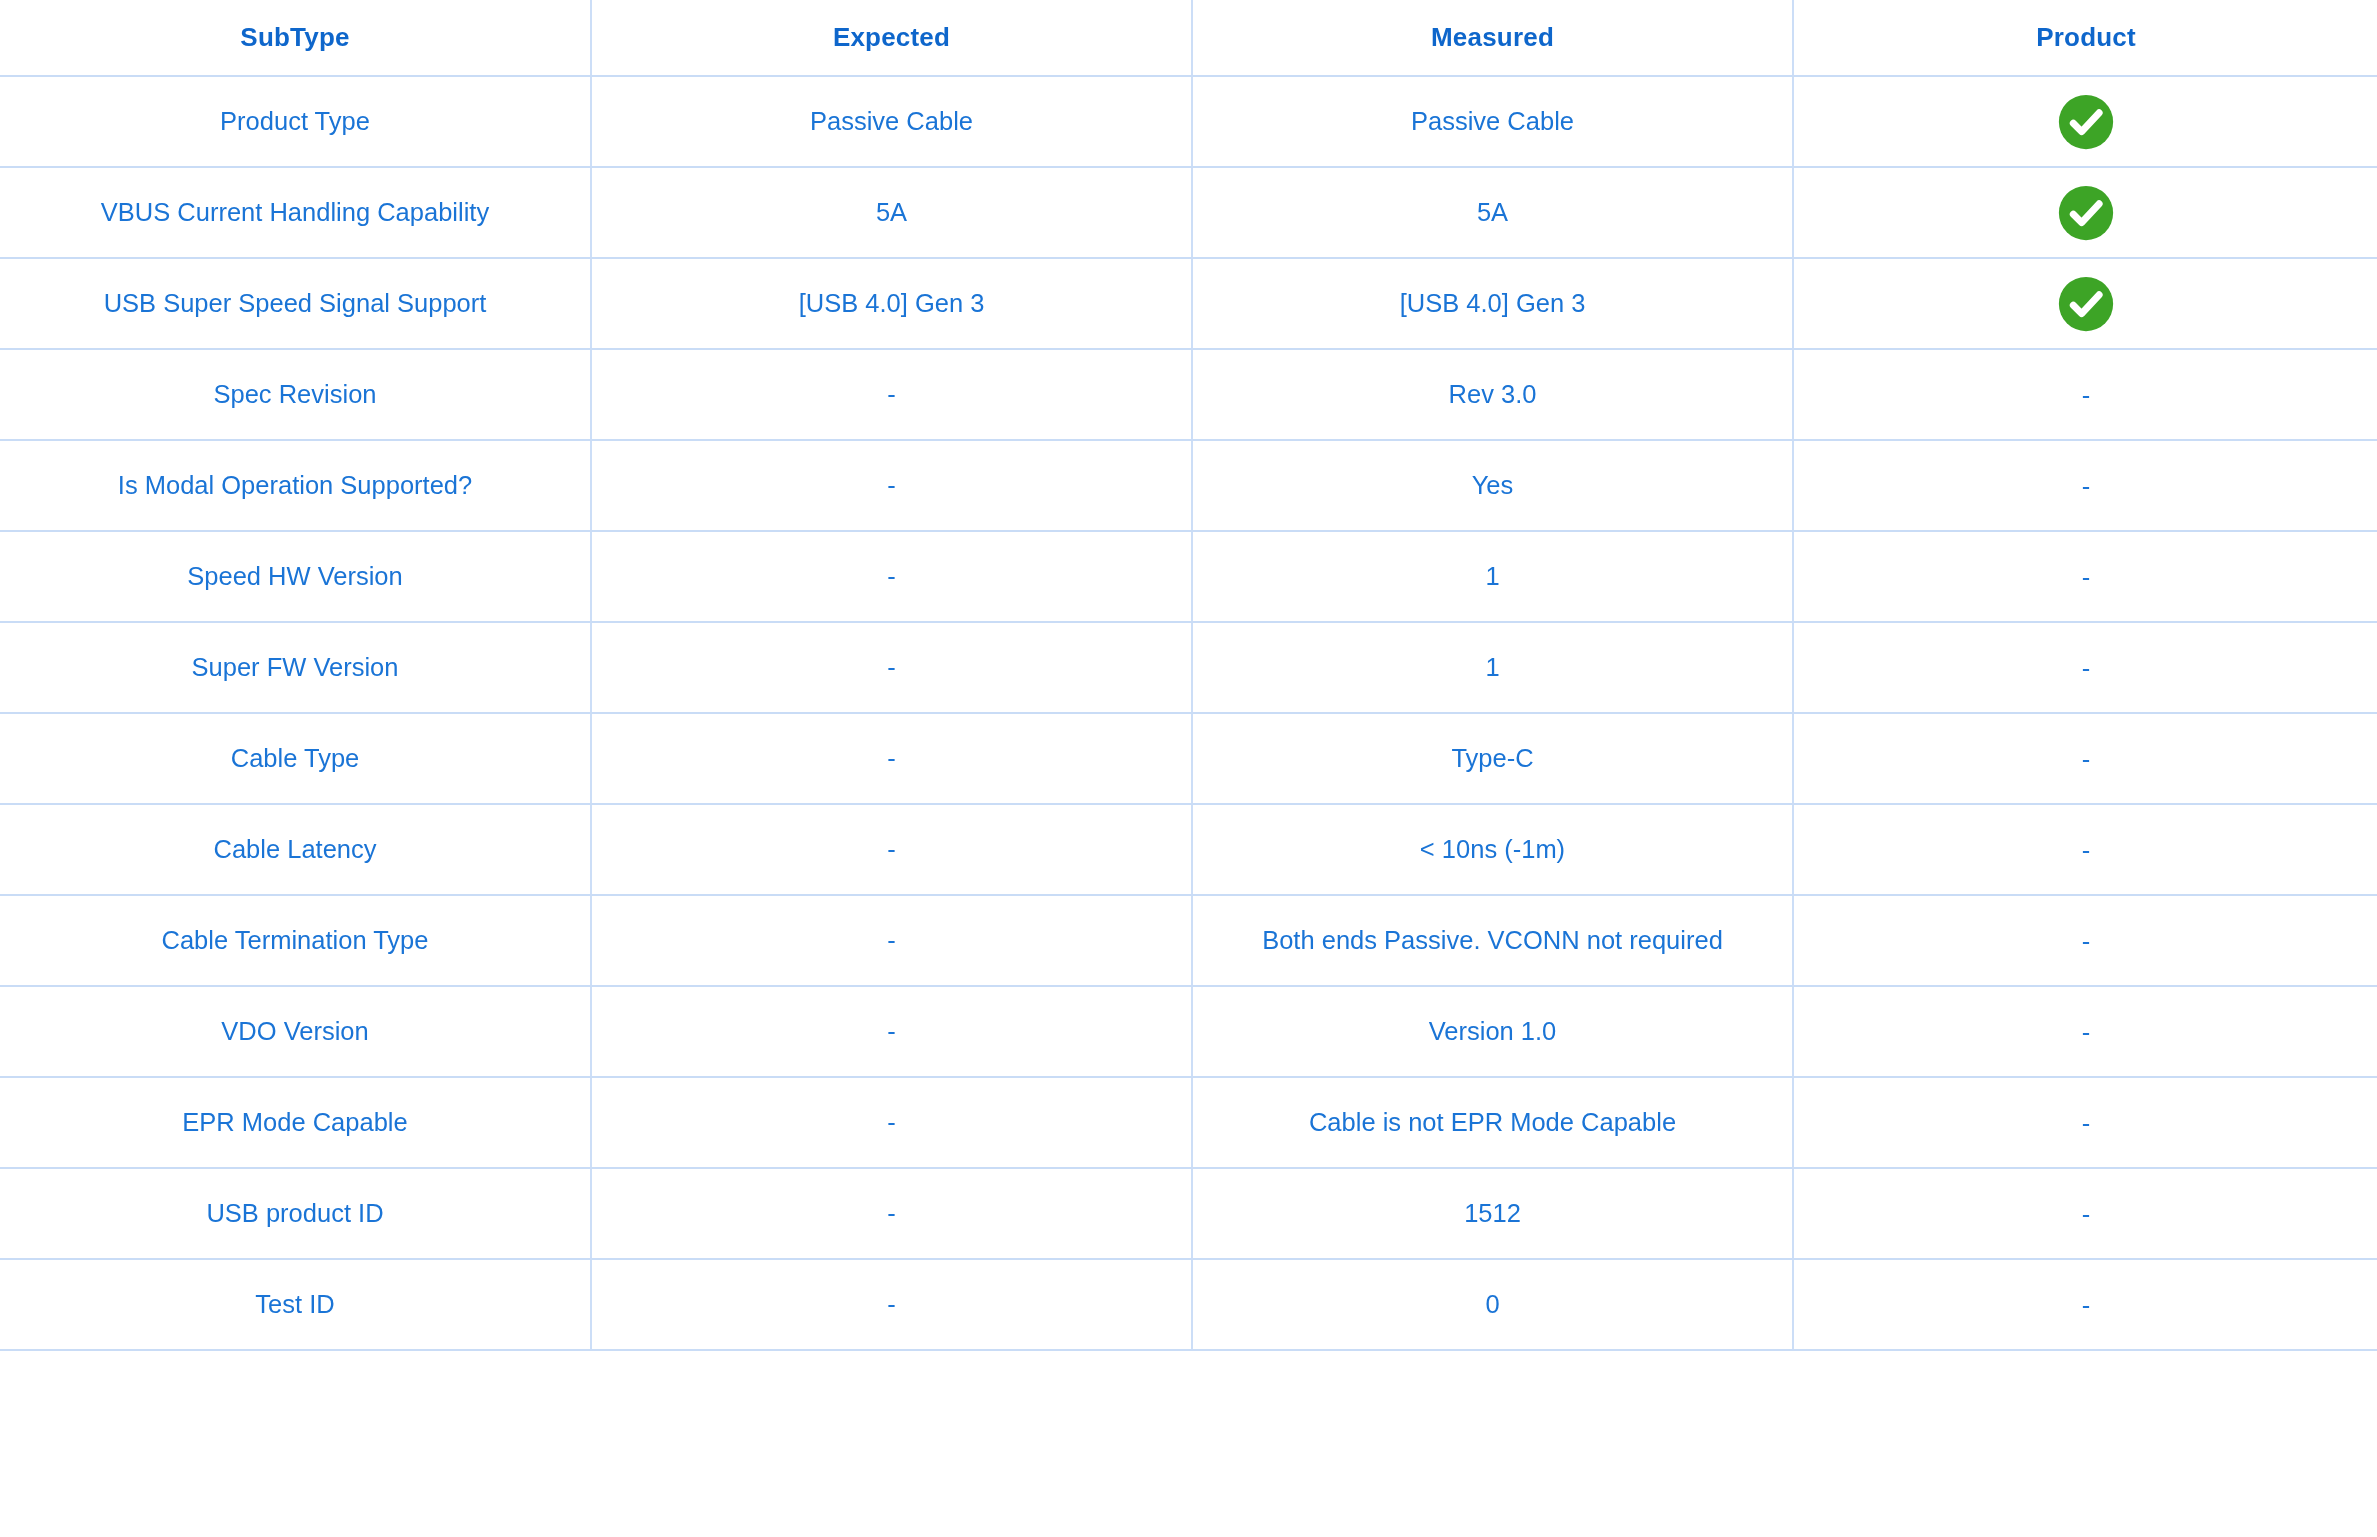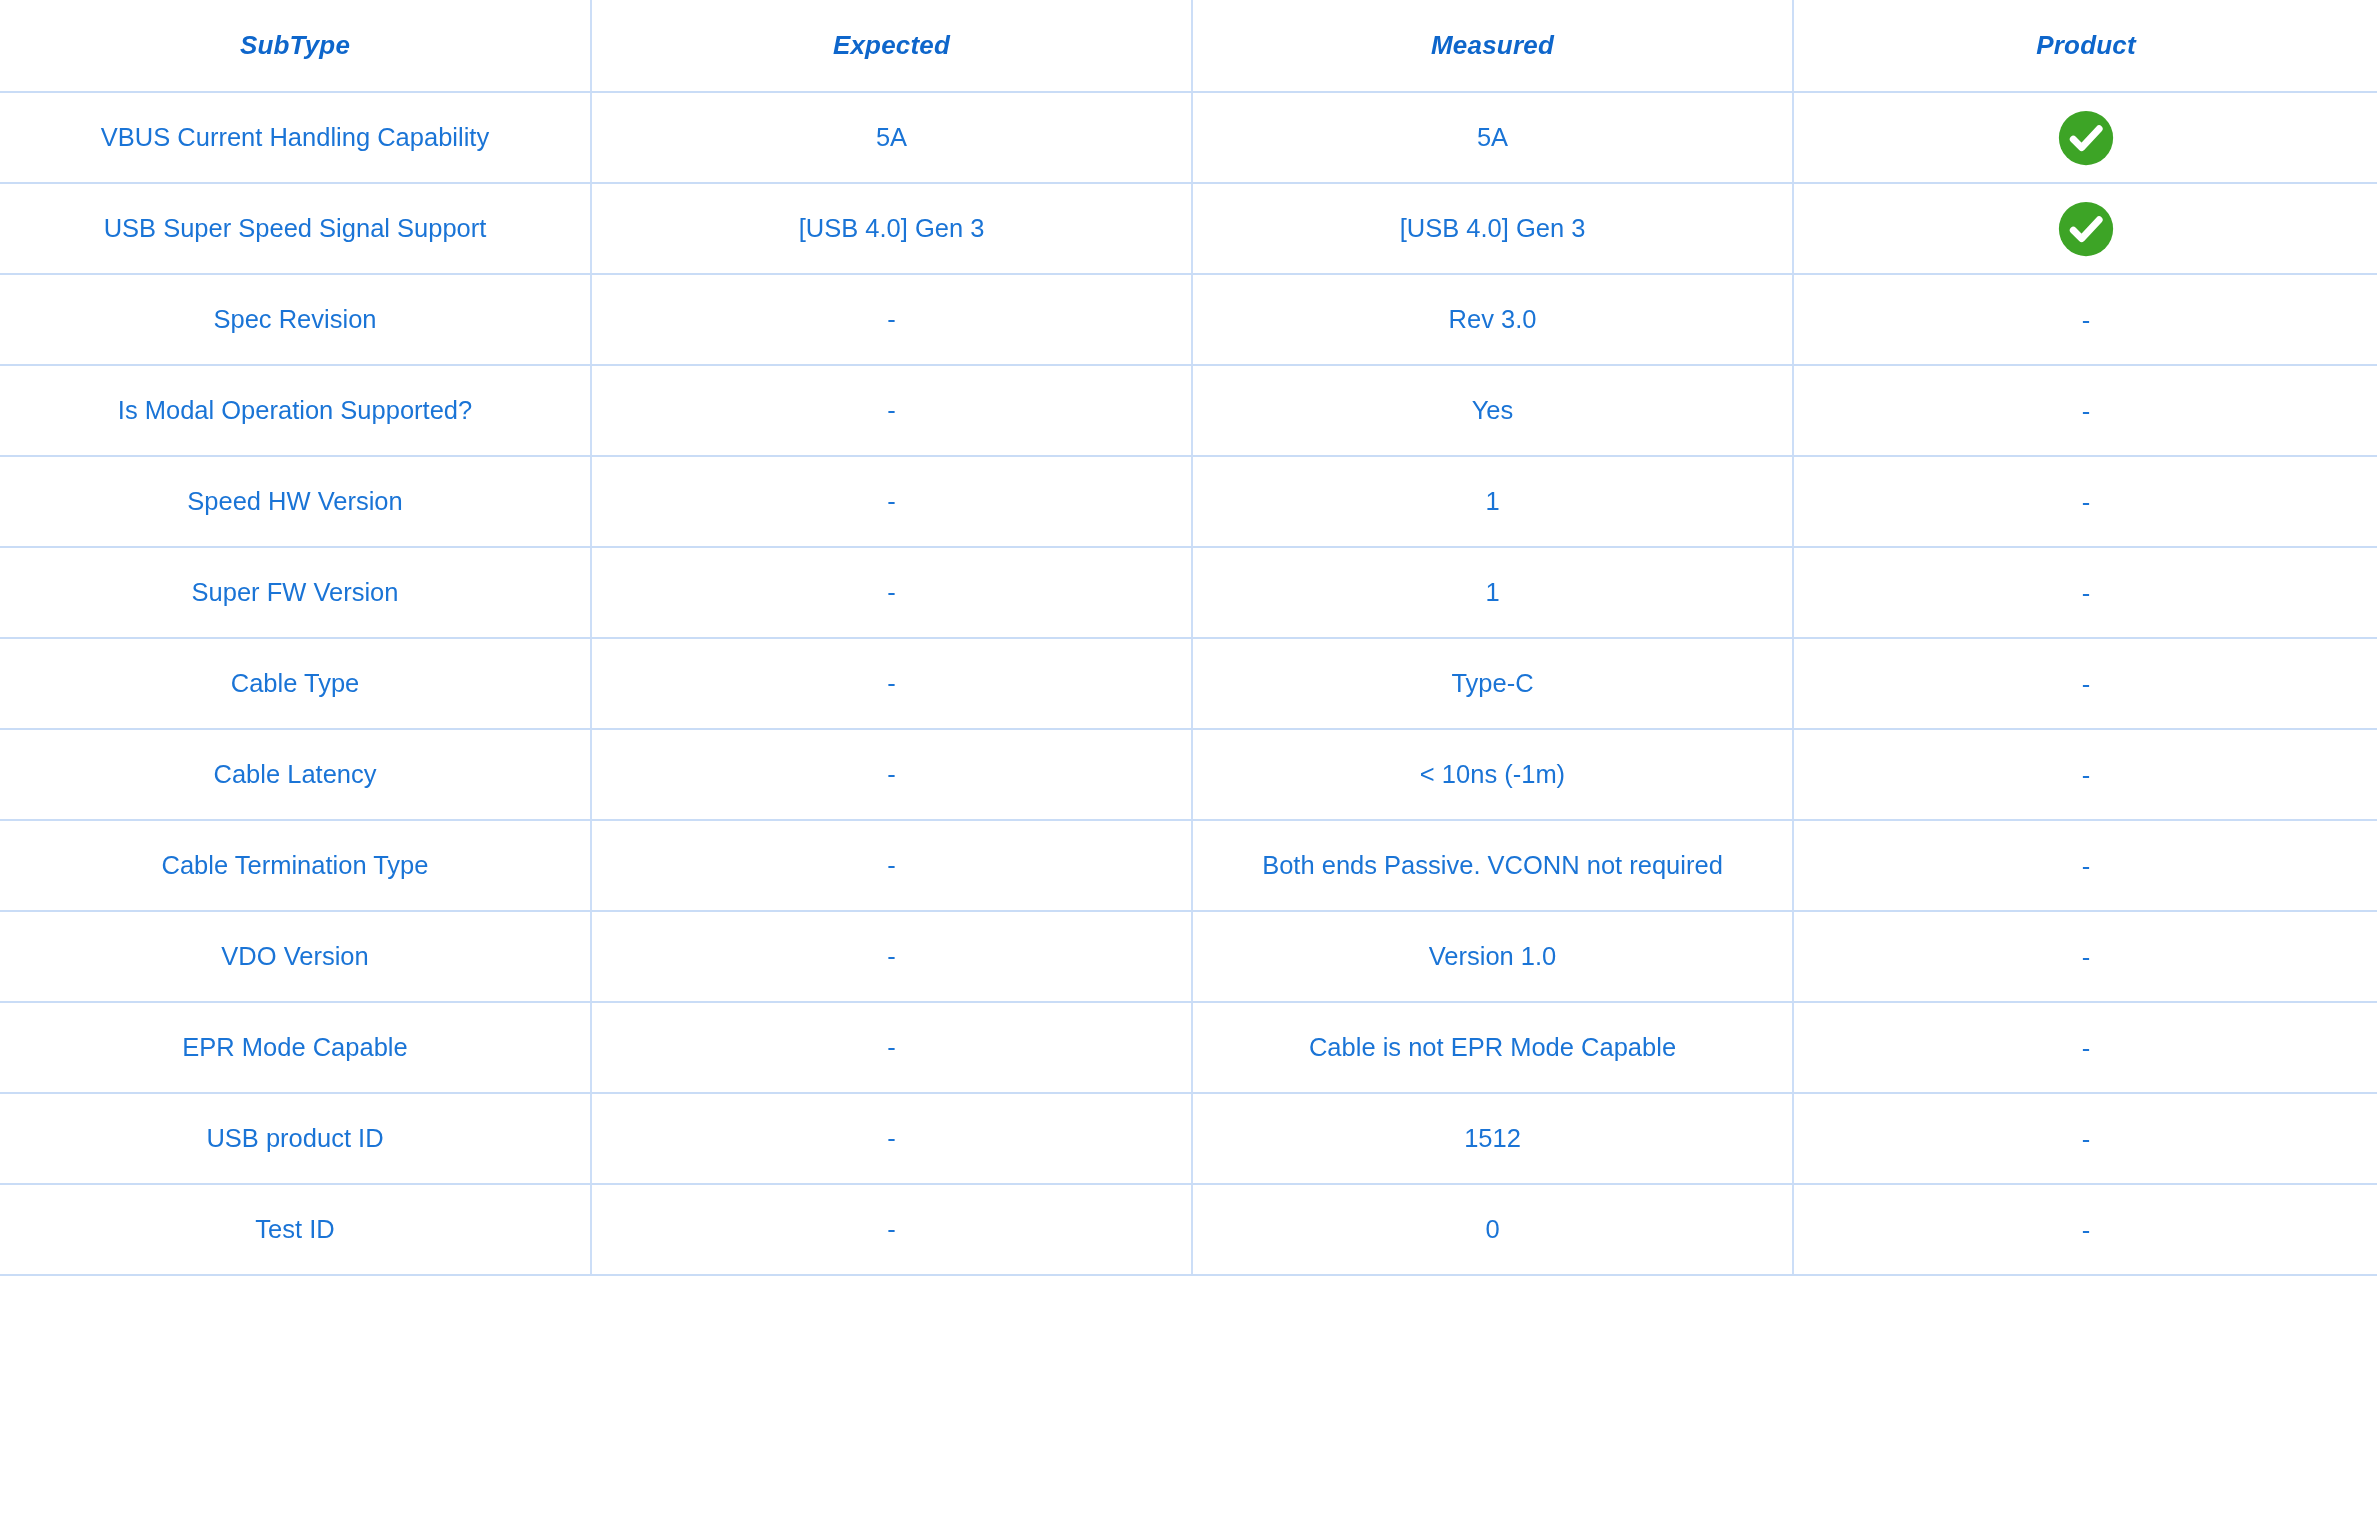--- a/index.html
+++ b/index.html
@@ -32,27 +32,26 @@
     text-align: center;
     vertical-align: middle;
     padding: 0 9px;
     box-sizing: border-box;
     background: #ffffff;
   }
   #report-table th:last-child,
   #report-table td:last-child { border-right: none; }
 
   #report-table thead th {
-    height: 92px;
+    height: 76px;
     color: #0e66cb;
     font-size: 26px;
     font-weight: bold;
     letter-spacing: 0.2px;
     border-bottom: 2.7px solid #c9dcf6;
-    font-style: italic;
   }
   
   #report-table thead th.c-hdr-subtype { border-right: 2.7px solid #ccdef7; }
 
   #report-table tbody td {
     height: 91px;
     color: #1a74d6;
     font-size: 25.5px;
     font-weight: normal;
     white-space: nowrap;
@@ -85,20 +84,29 @@
   </colgroup>
   <thead>
     <tr>
       <th class="c-hdr-subtype">SubType</th>
       <th>Expected</th>
       <th>Measured</th>
       <th>Product</th>
     </tr>
   </thead>
   <tbody id="table-body">
+      <tr>
+        <td>Product Type</td>
+        <td>Passive Cable</td>
+        <td>Passive Cable</td>
+        <td class="status-cell"><span class="check-icon"><svg viewBox="0 0 64 64" width="56" height="56" aria-hidden="true">
+              <circle cx="32" cy="32" r="31" fill="#3da426"></circle>
+              <path d="M17.5 33.5 L27 43 L47 21.5" fill="none" stroke="#ffffff" stroke-width="8" stroke-linecap="round" stroke-linejoin="round"></path>
+            </svg></span></td>
+      </tr>
       <tr>
         <td>VBUS Current Handling Capability</td>
         <td>5A</td>
         <td>5A</td>
         <td class="status-cell"><span class="check-icon"><svg viewBox="0 0 64 64" width="56" height="56" aria-hidden="true">
               <circle cx="32" cy="32" r="31" fill="#3da426"></circle>
               <path d="M17.5 33.5 L27 43 L47 21.5" fill="none" stroke="#ffffff" stroke-width="8" stroke-linecap="round" stroke-linejoin="round"></path>
             </svg></span></td>
       </tr>
       <tr>

